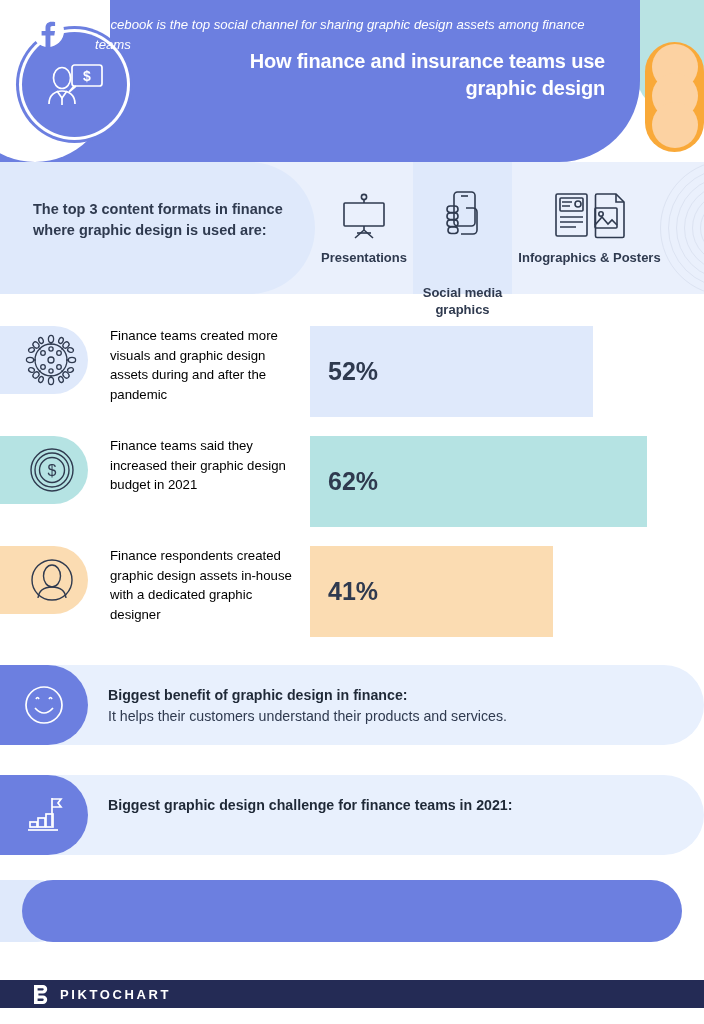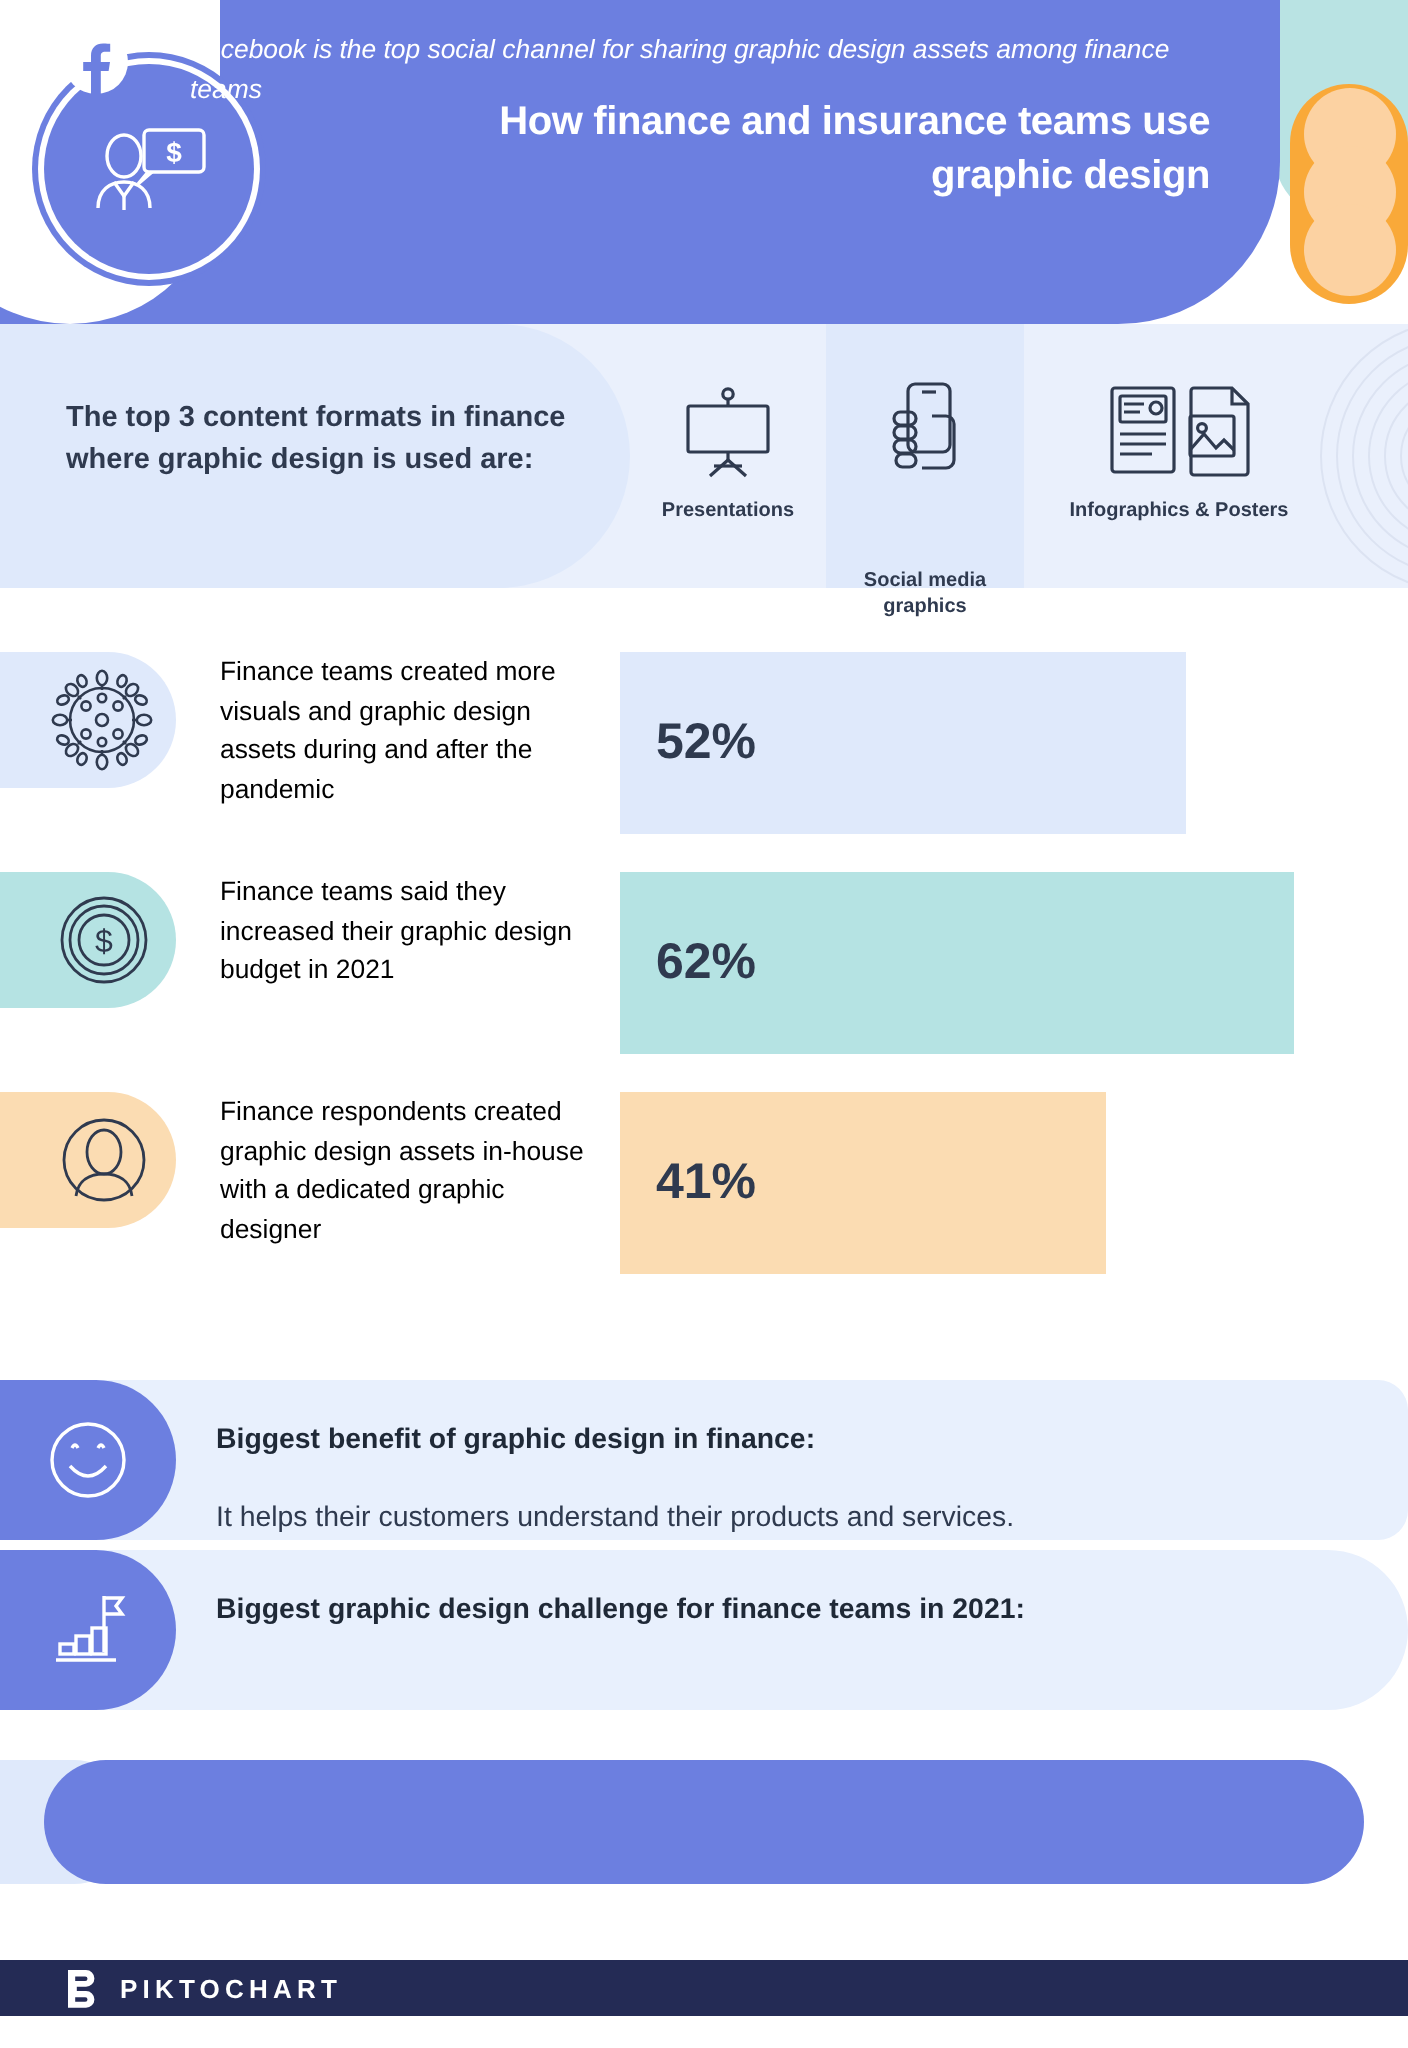--- a/index.html
+++ b/index.html
@@ -43,21 +43,21 @@
   .rings{position:absolute;left:660px;top:160px;width:140px;height:140px;}
   .rings span{position:absolute;border:1.5px solid #dce3f2;border-radius:50%;}
   .fmt-intro{position:absolute;left:33px;top:199px;width:250px;
     font-size:14.5px;font-weight:bold;color:#2f3a4f;line-height:1.48;}
   .fmt-col{position:absolute;top:162px;height:132px;
     display:flex;flex-direction:column;align-items:center;justify-content:flex-start;}
   .fmt-col.c1{left:315px;width:98px;}
   .fmt-col.c2{left:413px;width:99px;background:#dfe9fb;gap:37px;}
   .fmt-col.c3{left:512px;width:155px;}
   .fmt-icon{margin-top:28px;height:52px;display:flex;align-items:center;justify-content:center;}
-  .fmt-label{margin-top:7px;font-size:10px;font-weight:bold;color:#2f3a4f;
+  .fmt-label{margin-top:7px;font-size:13px;font-weight:bold;color:#2f3a4f;
     text-align:center;line-height:1.32;}
 
   
   .stat-row{position:absolute;left:0;width:704px;height:92px;}
   .stat-badge{position:absolute;left:0;top:0;width:88px;height:68px;
     border-radius:0 34px 34px 0;display:flex;align-items:center;justify-content:flex-end;
     padding-right:10px;box-sizing:border-box;}
   .stat-text{position:absolute;left:110px;top:0;width:185px;
     font-size:13.2px;color:#000000;line-height:1.48;}
   .stat-bar{position:absolute;left:310px;top:0;height:91px;
@@ -65,21 +65,21 @@
   .stat-val{margin-left:18px;font-size:25px;font-weight:bold;color:#2f3a4f;}
 
   
   .callout{position:absolute;left:0;width:704px;height:80px;
     background:#e8f0fd;border-radius:0 40px 40px 0;}
   .callout-badge{position:absolute;left:0;top:0;width:88px;height:80px;
     background:#6c7fe0;border-radius:0 40px 40px 0;
     display:flex;align-items:center;justify-content:center;}
   .callout-body{position:absolute;left:108px;top:20px;width:560px;}
   .callout-title{font-size:14.2px;font-weight:bold;color:#1f2937;line-height:1.5;}
-  .callout-sub{font-size:14.2px;color:#2f3a4f;line-height:1.5;margin-top:18px;}
+  .callout-sub{font-size:14.2px;color:#2f3a4f;line-height:1.5;margin-top:0;}
 
   
   .fb-deco{position:absolute;left:0;top:880px;width:68px;height:62px;
     background:#dfe9fb;border-radius:0 31px 31px 0;}
   .fb-card{position:absolute;left:22px;top:880px;width:660px;height:62px;
     background:#6c7fe0;border-radius:31px;}
   .fb-icon{position:absolute;left:32px;top:15px;width:32px;height:32px;}
   .fb-text{position:absolute;left:95px;top:15px;width:520px;
     font-size:13.2px;font-style:italic;color:#ffffff;line-height:1.52;}
 
@@ -250,21 +250,21 @@
         <ellipse cx="26" cy="22" rx="8.5" ry="11"></ellipse>
         <path d="M12 44 c1 -8 7 -11 14 -11 c7 0 13 3 14 11"></path>
       </svg>
     </div>
     <div class="stat-text">Finance respondents created graphic design assets in-house with a dedicated graphic designer</div>
     <div class="stat-bar" style="width:243px;background:#fbdcb2;">
       <span class="stat-val">41%</span>
     </div>
   </div>
 
-  <div class="callout" style="top:690px;border-radius:15px;">
+  <div class="callout" style="top:665px;">
     <div class="callout-badge">
       <svg width="46" height="46" viewBox="0 0 46 46" fill="none" stroke="#ffffff" stroke-width="1.7">
         <circle cx="23" cy="23" r="18"></circle>
         <path d="M15 17 q1.5 -3 3 0"></path>
         <path d="M28 17 q1.5 -3 3 0"></path>
         <path d="M14 26 q9 10 18 0"></path>
       </svg>
     </div>
     <div class="callout-body">
       <div class="callout-title">Biggest benefit of graphic design in finance:</div>

